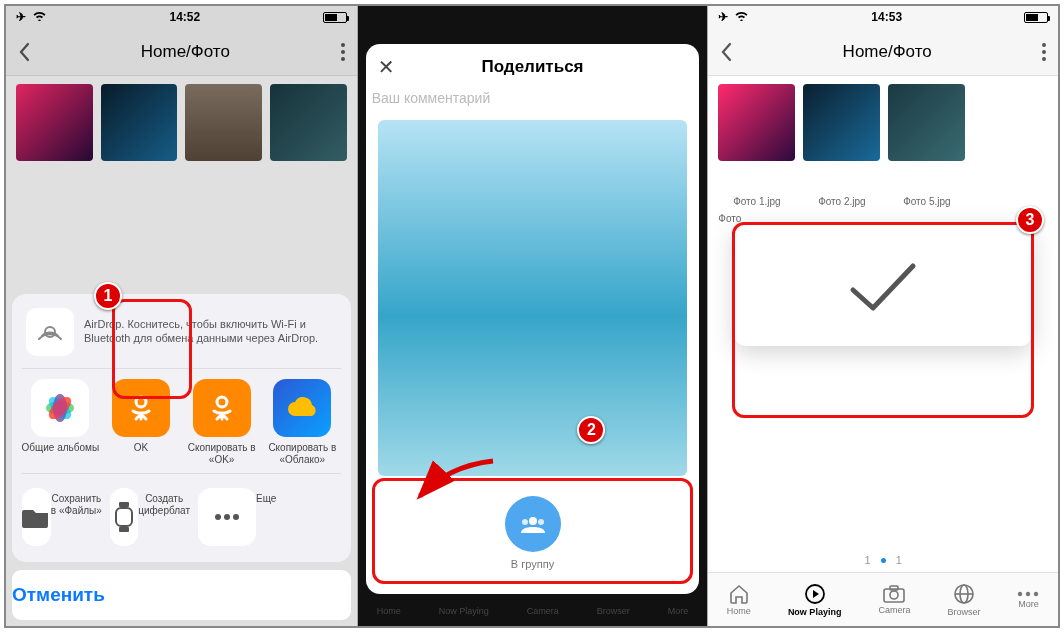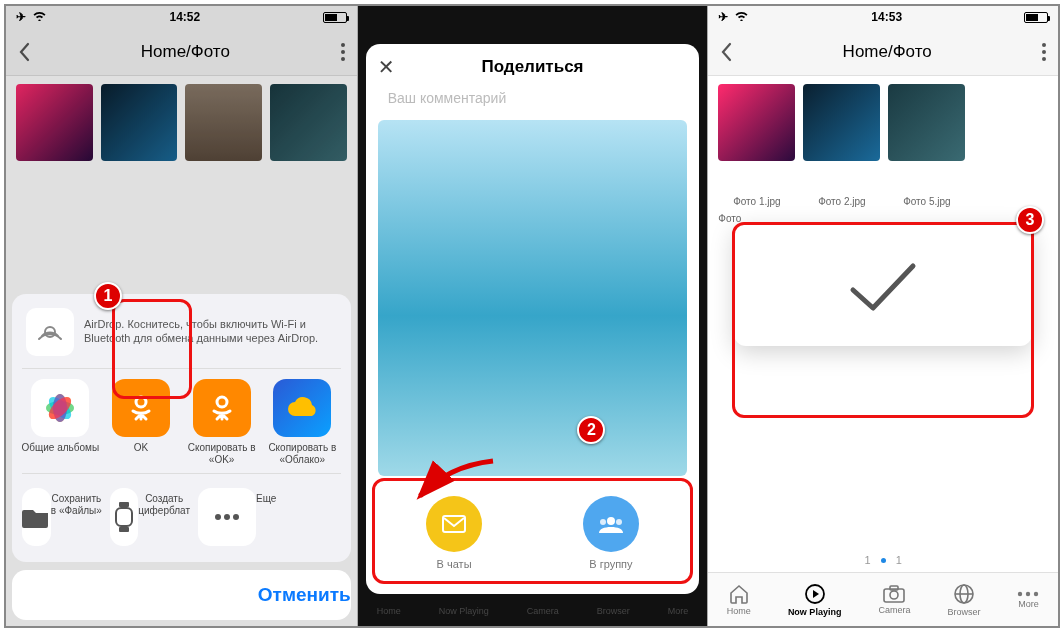--- a/index.html
+++ b/index.html
@@ -29,33 +29,33 @@
   .airdrop-ic { width:48px; height:48px; border-radius:10px; background:#fff; display:flex; align-items:center; justify-content:center; }
   .airdrop-txt { font-size:11px; color:#555; line-height:1.25; flex:1; }
   .approw { display:flex; gap:0; padding:10px 8px 4px; justify-content:space-around; align-items:flex-start; }
   .appcell { width:78px; display:flex; flex-direction:column; align-items:center; }
   .appicon { width:58px; height:58px; border-radius:13px; display:flex; align-items:center; justify-content:center; font-size:28px; color:#fff; }
   .applabel { font-size:10px; color:#444; text-align:center; margin-top:5px; line-height:1.15; }
   .actrow { display:flex; gap:8px; padding:10px 10px; }
   .actcell { width:80px; display:flex; align-items:flex-start; }
   .actchip { width:58px; height:58px; border-radius:13px; background:#fff; display:flex; align-items:center; justify-content:center; }
   .actlabel { font-size:10px; color:#444; text-align:center; margin-top:5px; line-height:1.15; }
-  .cancelbtn { width:100%; height:50px; border-radius:14px; background:#fff; display:flex; align-items:center; justify-content:flex-end; font-size:19px; font-weight:600; color:#0a7aff; }
+  .cancelbtn { width:100%; height:50px; border-radius:9px; background:#fff; display:flex; align-items:center; justify-content:flex-start; font-size:19px; font-weight:600; color:#0a7aff; }
   .hl-red { position:absolute; border:3px solid #e11; border-radius:12px; pointer-events:none; }
   
   
   .badge { position:absolute; width:28px; height:28px; border-radius:50%; background:#d00; border:2px solid #fff; color:#fff; font-weight:700; font-size:16px; display:flex; align-items:center; justify-content:center; z-index:30; box-shadow:0 1px 3px rgba(0,0,0,.5); }
 
   
   .p2bg { position:absolute; inset:0; background:#111; }
   .p2sheet { position:absolute; left:8px; right:8px; top:38px; bottom:32px; background:#fff; border-radius:14px; overflow:hidden; display:flex; flex-direction:column; }
   .p2head { height:46px; display:flex; align-items:center; position:relative; }
   .p2close { position:absolute; left:12px; font-size:20px; color:#444; }
   .p2title { flex:1; text-align:center; font-size:17px; font-weight:600; }
-  .p2comment { padding:0 22px 8px; font-size:14px; color:#bbb; }
+  .p2comment { padding:0 6px 8px; font-size:14px; color:#bbb; }
   .p2img { flex:1; margin:6px 12px 10px; border-radius:6px; background:linear-gradient(180deg,#b6e3f4 0%,#36a5c9 55%,#9fd9e8 100%); position:relative; }
   .p2btns { height:108px; display:flex; justify-content:space-around; align-items:flex-start; padding:10px 10px 8px; }
   .p2btncell { display:flex; flex-direction:column; align-items:center; }
   .circ { width:56px; height:56px; border-radius:50%; display:flex; align-items:center; justify-content:center; }
   .p2blabel { font-size:11px; color:#777; margin-top:6px; }
   .dimback { position:absolute; left:0; right:0; bottom:0; height:30px; display:flex; justify-content:space-around; align-items:center; font-size:9px; color:#666; }
   .dimback span { opacity:.6; }
   
   
   .thumbrow3 { display:flex; gap:8px; padding:8px 10px 0; }
@@ -214,29 +214,20 @@
     <div style="position:absolute;top:8px;left:0;right:0;text-align:center;color:#999;font-size:12px"></div>
     <div class="p2sheet">
       <div class="p2head">
         <span class="p2close">✕</span>
         <span class="p2title">Поделиться</span>
       </div>
       <div class="p2comment"><span style="color:#bbb">Ваш комментарий</span></div>
       <div class="p2img"></div>
       <div class="p2btns">
         <div class="p2btncell">
-          <div class="circ" style="background:#f5c518">
-              <svg width="24" height="18" viewBox="0 0 24 18">
-                <rect x="1" y="1" width="22" height="16" rx="2" fill="none" stroke="#fff" stroke-width="2"></rect>
-                <path d="M2 3l10 8 10-8" fill="none" stroke="#fff" stroke-width="2"></path>
-              </svg>
-            </div>
-          <div class="p2blabel">В чаты</div>
-        </div>
-        <div class="p2btncell">
           <div class="circ" style="background:#4fa7ef">
               <svg width="28" height="18" viewBox="0 0 28 18">
                 <circle cx="14" cy="6" r="4" fill="#fff"></circle>
                 <circle cx="6" cy="7" r="3" fill="#fff" opacity=".8"></circle>
                 <circle cx="22" cy="7" r="3" fill="#fff" opacity=".8"></circle>
                 <path d="M2 18c0-4 5-6 12-6s12 2 12 6" fill="#fff"></path>
               </svg>
             </div>
           <div class="p2blabel">В группу</div>
         </div>

